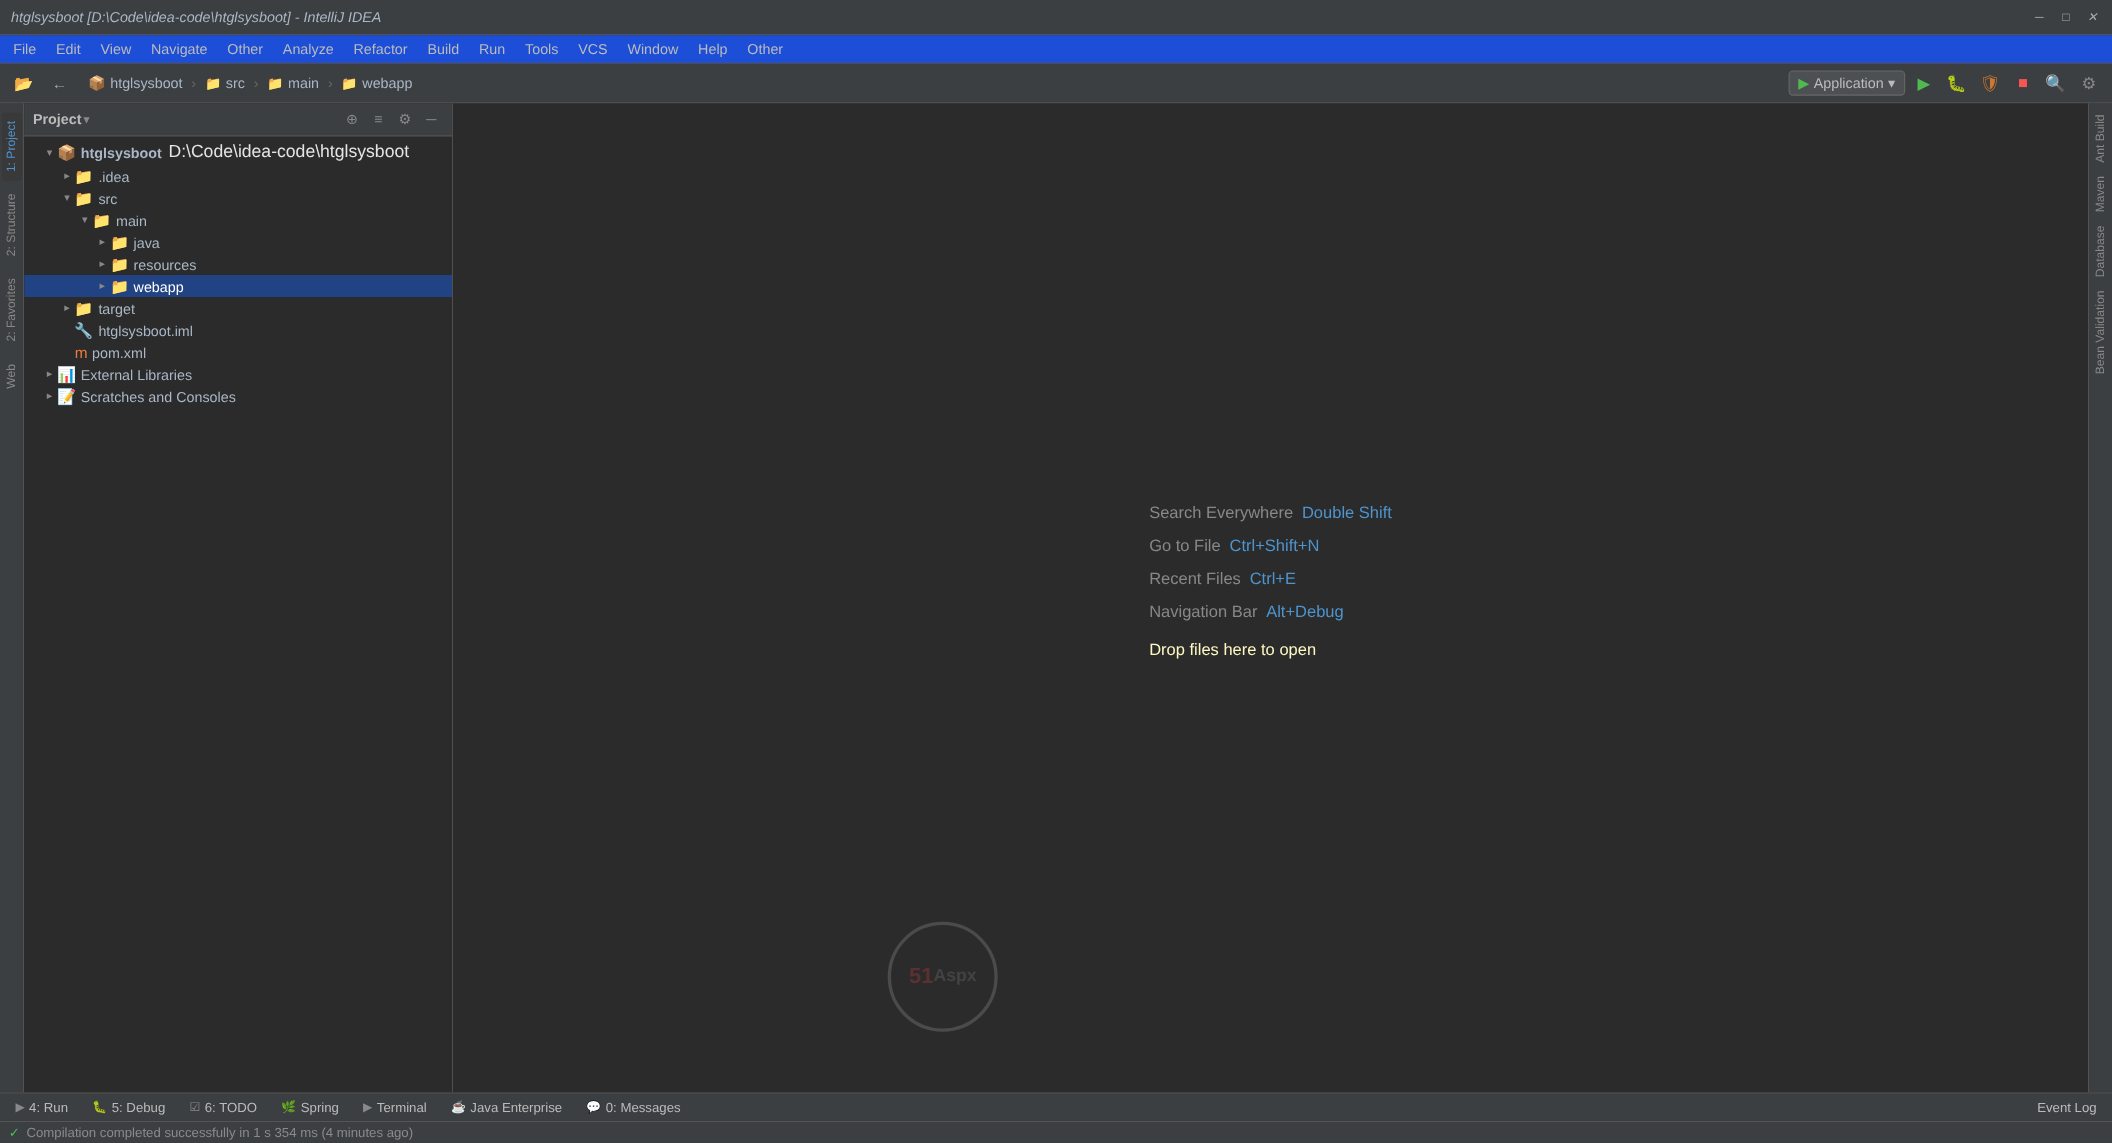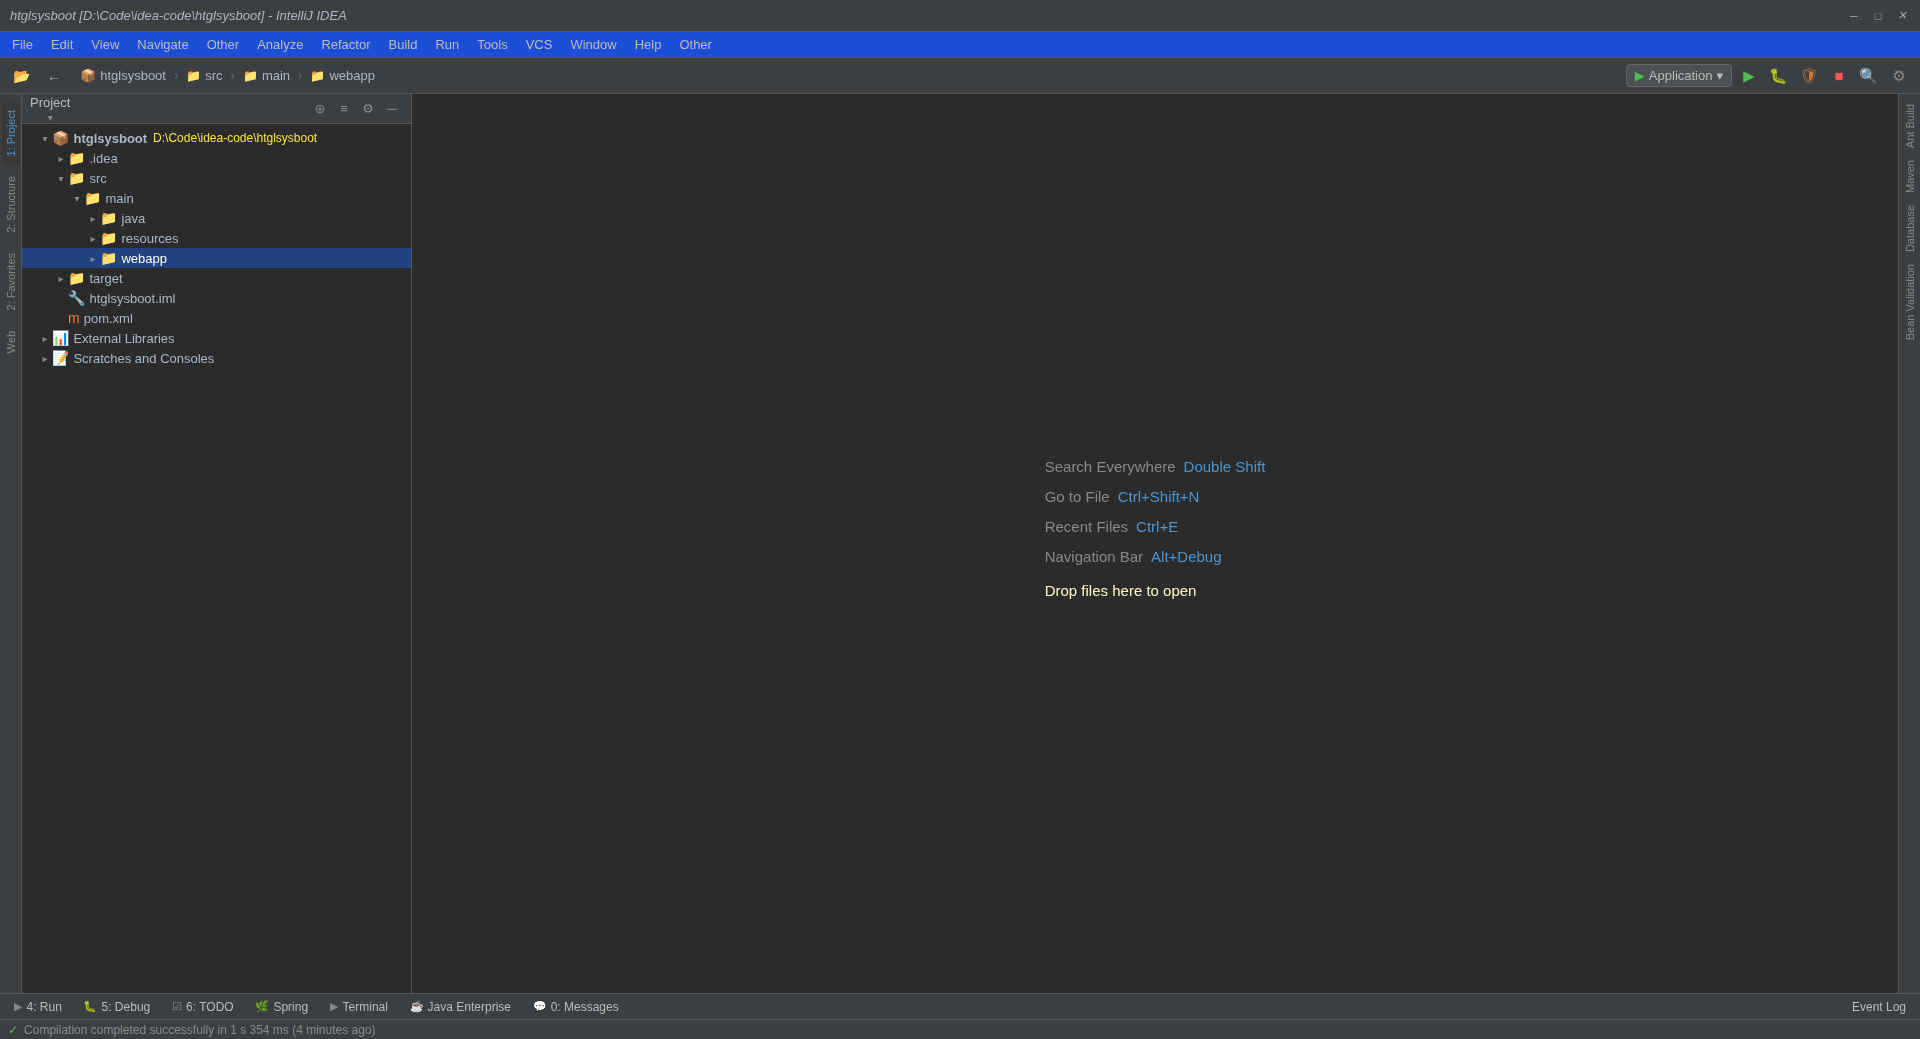--- a/index.html
+++ b/index.html
@@ -151,27 +151,26 @@
       height: 30px;
       background: #3c3f41;
       display: flex;
       align-items: center;
       padding: 0 8px;
       border-bottom: 1px solid #555;
       justify-content: space-between;
     }
     #project-title {
       font-size: 13px;
-      font-weight: normal;
+      font-weight: bold;
       color: #bbb;
       display: flex;
       align-items: center;
       gap: 2px;
       cursor: pointer;
-      flex-direction: column;
     }
     .project-header-actions {
       display: flex;
       gap: 2px;
     }
     .proj-action-btn {
       width: 22px;
       height: 22px;
       display: flex;
       align-items: center;
@@ -440,21 +439,21 @@
       </div>
     </div>
 
     <div id="file-tree">
 
       <div class="tree-item">
         <div class="tree-indent"></div>
         <span class="tree-arrow">▾</span>
         <span class="tree-icon folder-open">📦</span>
         <span style="color:#a9b7c6; font-weight:bold;">htglsysboot</span>
-        <span style="color:#fde047; margin-left:6px; font-size:12px;">D:\Code\idea-code\htglsysboot</span>
+        <span style="color:#e5e5e5; margin-left:6px; font-size:16px;">D:\Code\idea-code\htglsysboot</span>
       </div>
 
       <div class="tree-item">
         <div class="tree-indent"></div>
         <div class="tree-indent"></div>
         <span class="tree-arrow">▸</span>
         <span class="tree-icon folder-closed">📁</span>
         <span>.idea</span>
       </div>
 
@@ -540,20 +539,26 @@
         <div class="tree-indent"></div>
         <span class="tree-arrow">▸</span>
         <span class="tree-icon" style="color:#888;">📝</span>
         <span>Scratches and Consoles</span>
       </div>
     </div>
   </div>
 
   <div id="editor-area">
 
+    <div class="watermark">
+      <div class="watermark-circle">
+        <span style="color:#e84040; font-size:20px;">51</span>
+        <span style="color:#888; font-size:16px;">Aspx</span>
+      </div>
+    </div>
 
     <div class="editor-hints">
       <div class="hint-row">
         <span class="hint-label">Search Everywhere</span>
         <span class="hint-shortcut">Double Shift</span>
       </div>
       <div class="hint-row">
         <span class="hint-label">Go to File</span>
         <span class="hint-shortcut">Ctrl+Shift+N</span>
       </div>

